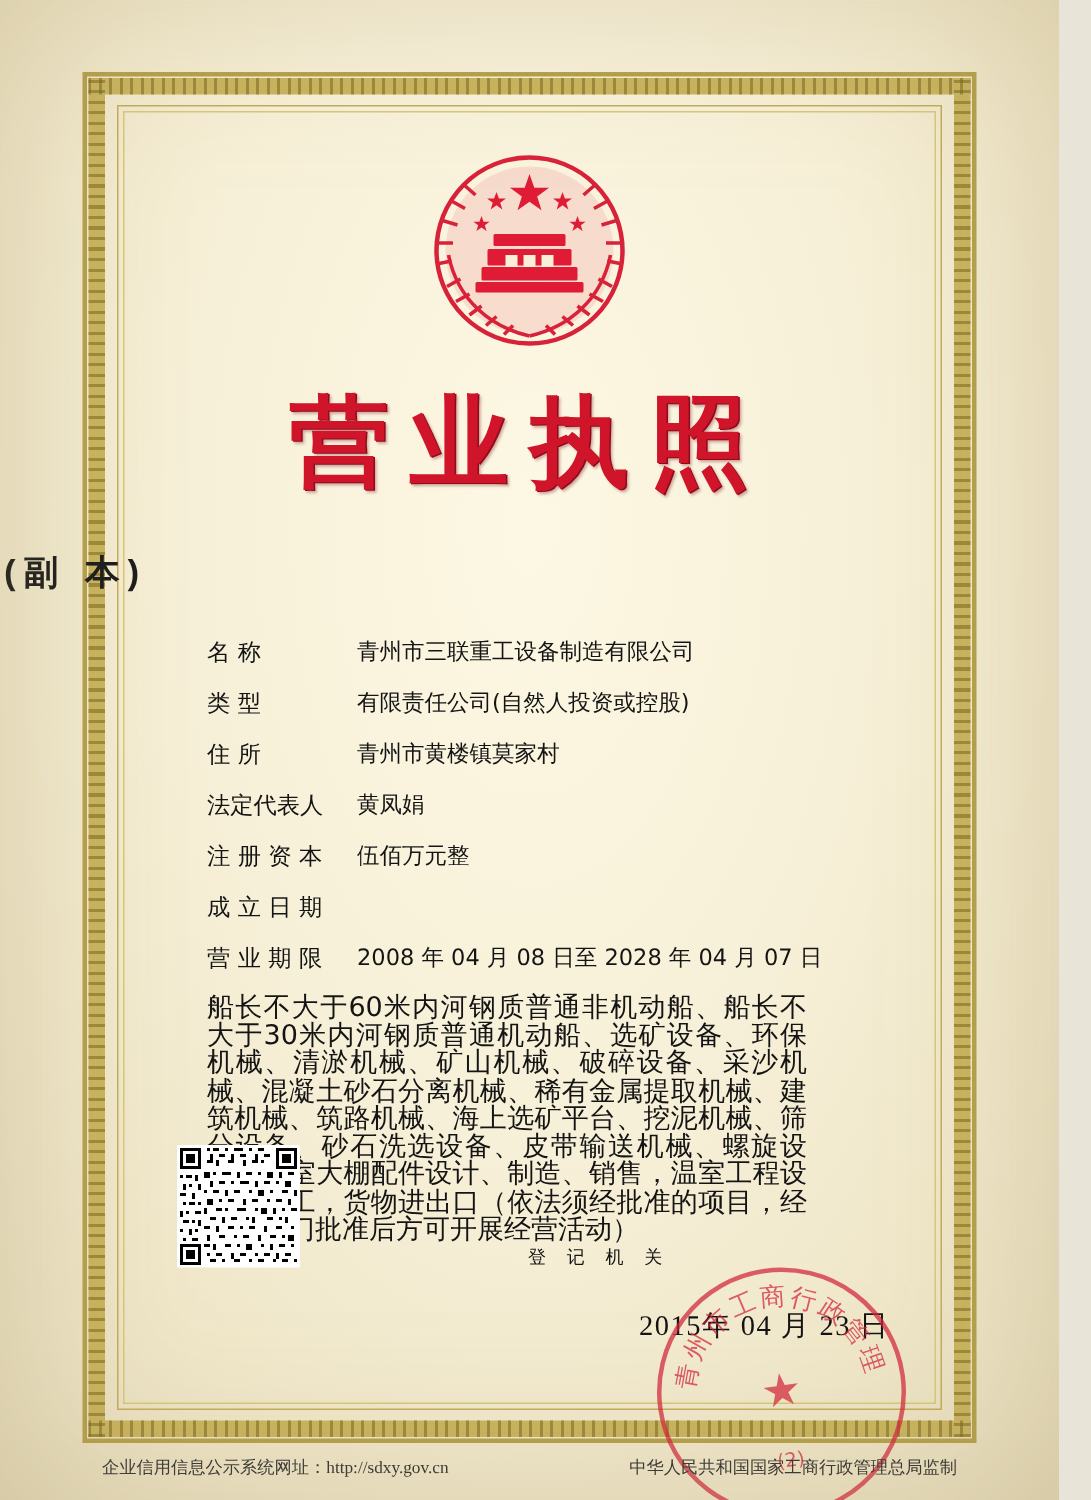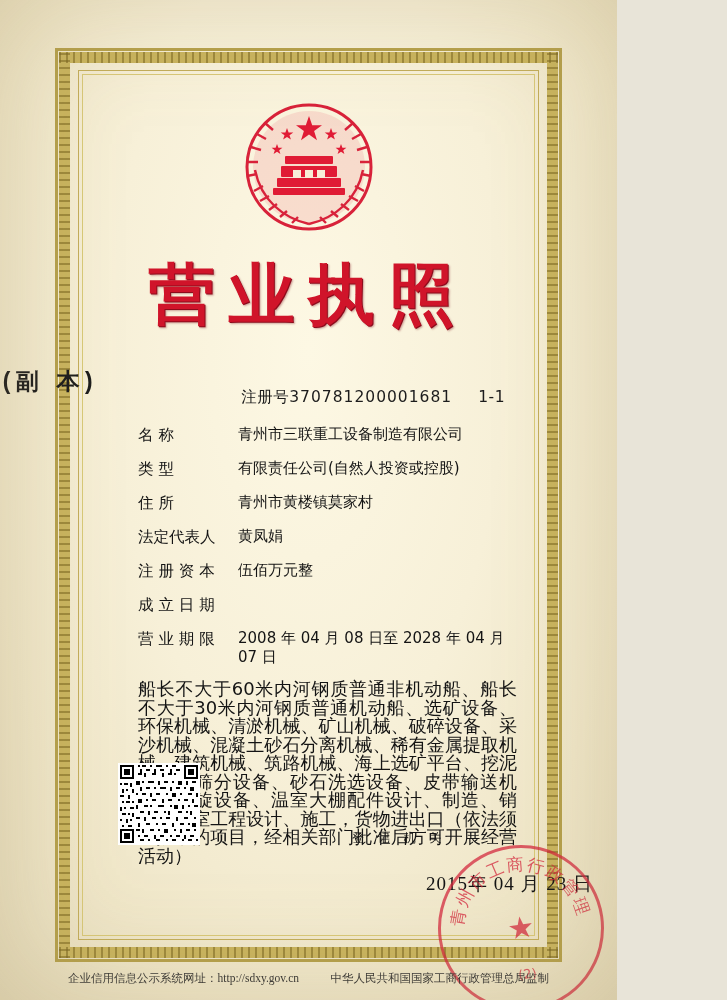--- a/index.html
+++ b/index.html
@@ -4,21 +4,21 @@
 <style>
   html,body{margin:0;padding:0;}
   body{
     width:727px;height:1000px;
     background:#e8e4d8;
     font-family:"Liberation Sans", sans-serif;
     overflow:hidden;
   }
   #cert{
     position:relative;
-    width:617px;height:1000px;
+    width:706px;height:1000px;
     background:
       radial-gradient(ellipse at 50% 35%, #fdf8e4 0%, #f7f0d8 45%, #efe6c8 75%, #e6dcbc 100%);
   }
   
   .frame-outer{
     position:absolute;left:55px;top:48px;right:55px;bottom:38px;
     border:3px solid #b5a04b;
   }
   .frame-greek{
     position:absolute;left:59px;top:52px;right:59px;bottom:42px;
@@ -212,23 +212,20 @@
         <polygon points="92,28 93.6,32.4 98.3,32.4 94.5,35.2 95.9,39.6 92,36.9 88.1,39.6 89.5,35.2 85.7,32.4 90.4,32.4"></polygon>
         <polygon points="38,44 39.4,47.8 43.4,47.8 40.2,50.2 41.4,54 38,51.7 34.6,54 35.8,50.2 32.6,47.8 36.6,47.8"></polygon>
         <polygon points="102,44 103.4,47.8 107.4,47.8 104.2,50.2 105.4,54 102,51.7 98.6,54 99.8,50.2 96.6,47.8 100.6,47.8"></polygon>
       </g>
     </svg>
   </div>
 
   <div class="title">营业执照</div>
   <div class="subtitle">(副 本)</div>
 
-  <div class="regno">
-    <span>注册号</span><span class="num">370781200001681</span><span class="suffix">1-1</span>
-  </div>
 
   <div class="fields">
     <div class="row">
       <div class="label">名        称</div>
       <div class="value">青州市三联重工设备制造有限公司</div>
     </div>
     <div class="row">
       <div class="label">类        型</div>
       <div class="value">有限责任公司(自然人投资或控股)</div>
     </div>

